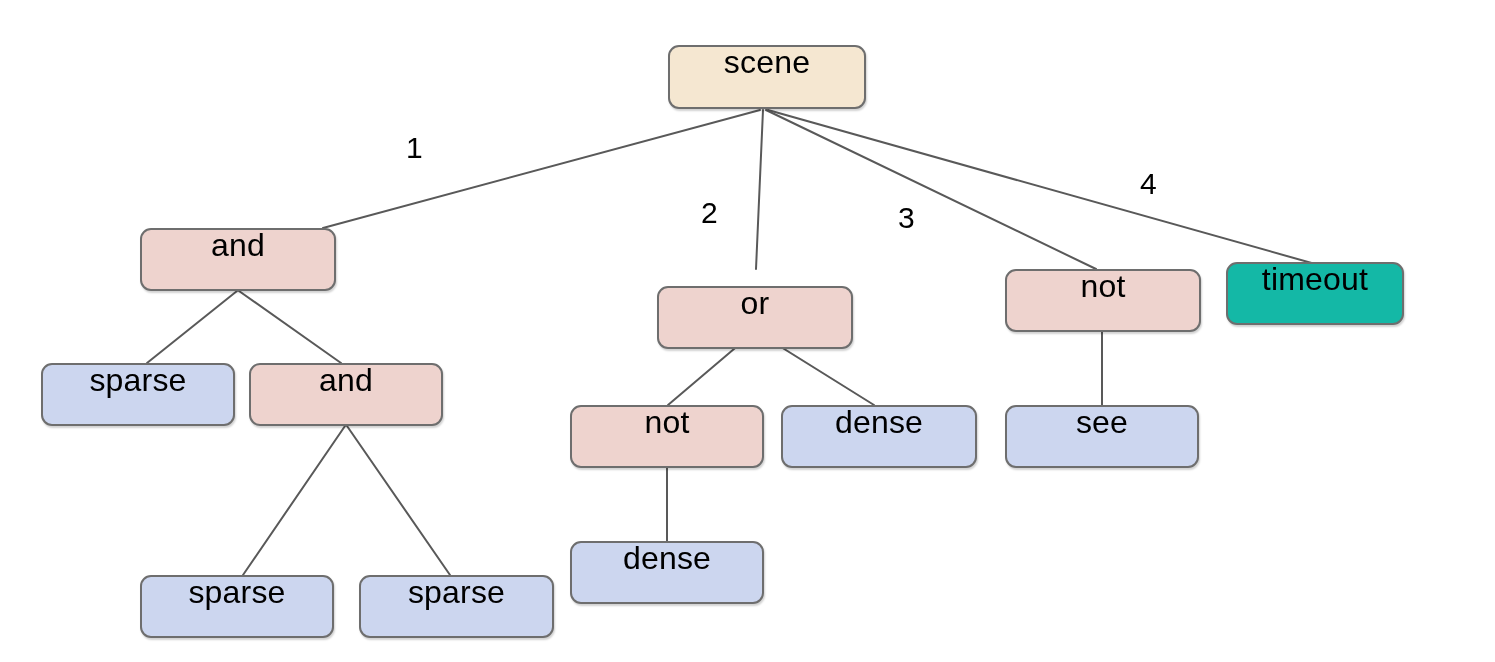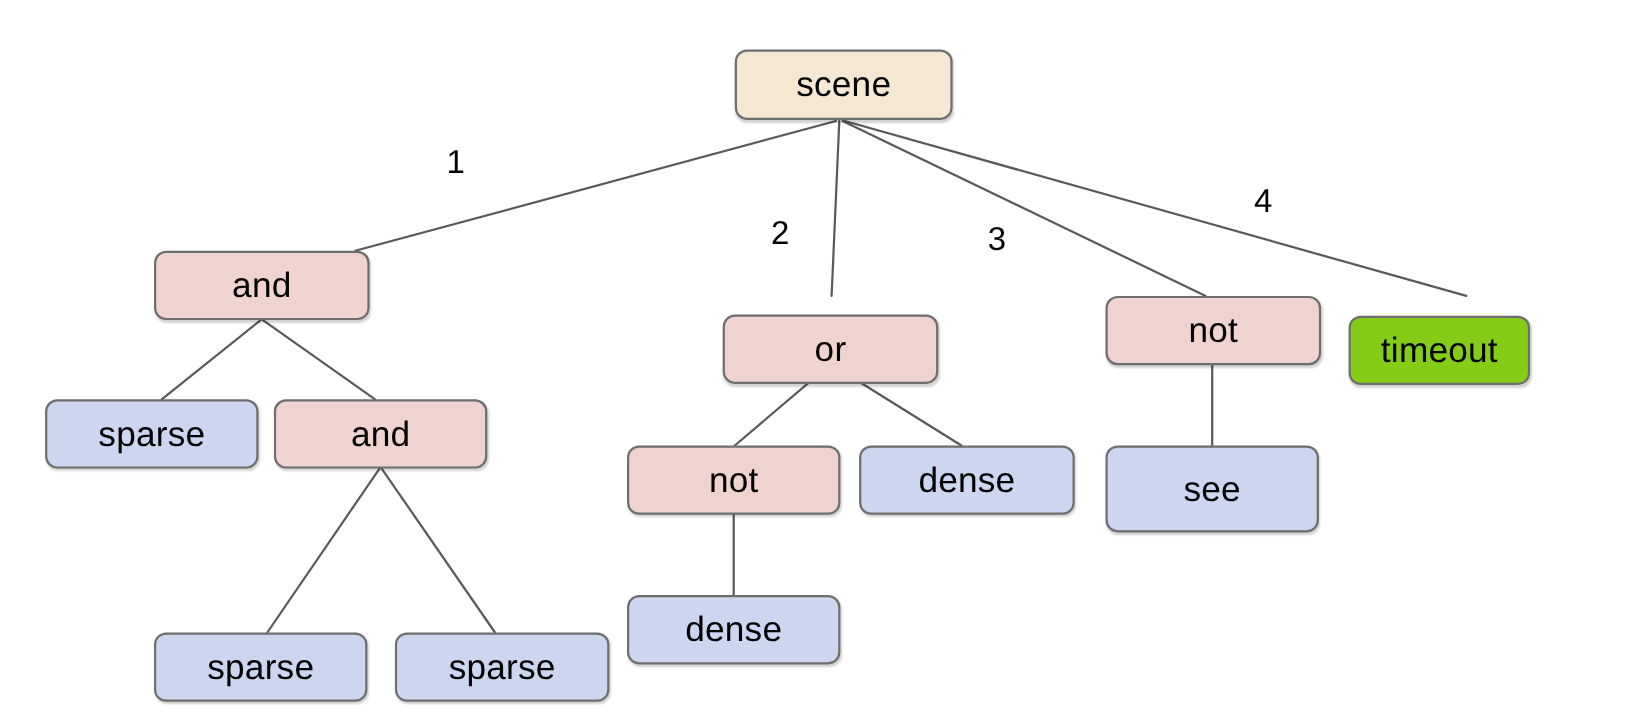--- a/index.html
+++ b/index.html
@@ -22,21 +22,20 @@
     left: 0;
     top: 0;
     width: 1495px;
     height: 662px;
     pointer-events: none;
   }
   .node {
     position: absolute;
     box-sizing: border-box;
     display: flex;
-    align-items: center;
     justify-content: center;
     border: 2px solid #6e6e6e;
     border-radius: 11px;
     font-size: 32px;
     line-height: 1;
     color: #000000;
     letter-spacing: 0.2px;
     box-shadow: 1px 2px 2px rgba(0,0,0,0.18);
     white-space: nowrap;
   }
@@ -78,36 +77,36 @@
       </div>
       <div class="node" style="left: 140px; top: 228px; width: 196px; height: 63px; background: rgb(238, 211, 206); border-color: rgb(110, 110, 110);">
         <span class="node-label">and</span>
       </div>
       <div class="node" style="left: 657px; top: 286px; width: 196px; height: 63px; background: rgb(238, 211, 206); border-color: rgb(110, 110, 110);">
         <span class="node-label">or</span>
       </div>
       <div class="node" style="left: 1005px; top: 269px; width: 196px; height: 63px; background: rgb(238, 211, 206); border-color: rgb(110, 110, 110);">
         <span class="node-label">not</span>
       </div>
-      <div class="node" style="left: 1226px; top: 287px; width: 165px; height: 63px; background: #84cc16; border-color: rgb(110, 110, 110);">
+      <div class="node" style="left: 1226px; top: 262px; width: 178px; height: 63px; background: #14b8a6; border-color: rgb(110, 110, 110);">
         <span class="node-label">timeout</span>
       </div>
       <div class="node" style="left: 41px; top: 363px; width: 194px; height: 63px; background: rgb(204, 214, 239); border-color: rgb(110, 110, 110);">
         <span class="node-label">sparse</span>
       </div>
       <div class="node" style="left: 249px; top: 363px; width: 194px; height: 63px; background: rgb(238, 211, 206); border-color: rgb(110, 110, 110);">
         <span class="node-label">and</span>
       </div>
       <div class="node" style="left: 570px; top: 405px; width: 194px; height: 63px; background: rgb(238, 211, 206); border-color: rgb(110, 110, 110);">
         <span class="node-label">not</span>
       </div>
       <div class="node" style="left: 781px; top: 405px; width: 196px; height: 63px; background: rgb(204, 214, 239); border-color: rgb(110, 110, 110);">
         <span class="node-label">dense</span>
       </div>
-      <div class="node" style="left: 1005px; top: 405px; width: 194px; height: 79px; background: rgb(204, 214, 239); border-color: rgb(110, 110, 110);">
+      <div class="node" style="left: 1005px; top: 405px; width: 194px; height: 63px; background: rgb(204, 214, 239); border-color: rgb(110, 110, 110);">
         <span class="node-label">see</span>
       </div>
       <div class="node" style="left: 140px; top: 575px; width: 194px; height: 63px; background: rgb(204, 214, 239); border-color: rgb(110, 110, 110);">
         <span class="node-label">sparse</span>
       </div>
       <div class="node" style="left: 359px; top: 575px; width: 195px; height: 63px; background: rgb(204, 214, 239); border-color: rgb(110, 110, 110);">
         <span class="node-label">sparse</span>
       </div>
       <div class="node" style="left: 570px; top: 541px; width: 194px; height: 63px; background: rgb(204, 214, 239); border-color: rgb(110, 110, 110);">
         <span class="node-label">dense</span>

